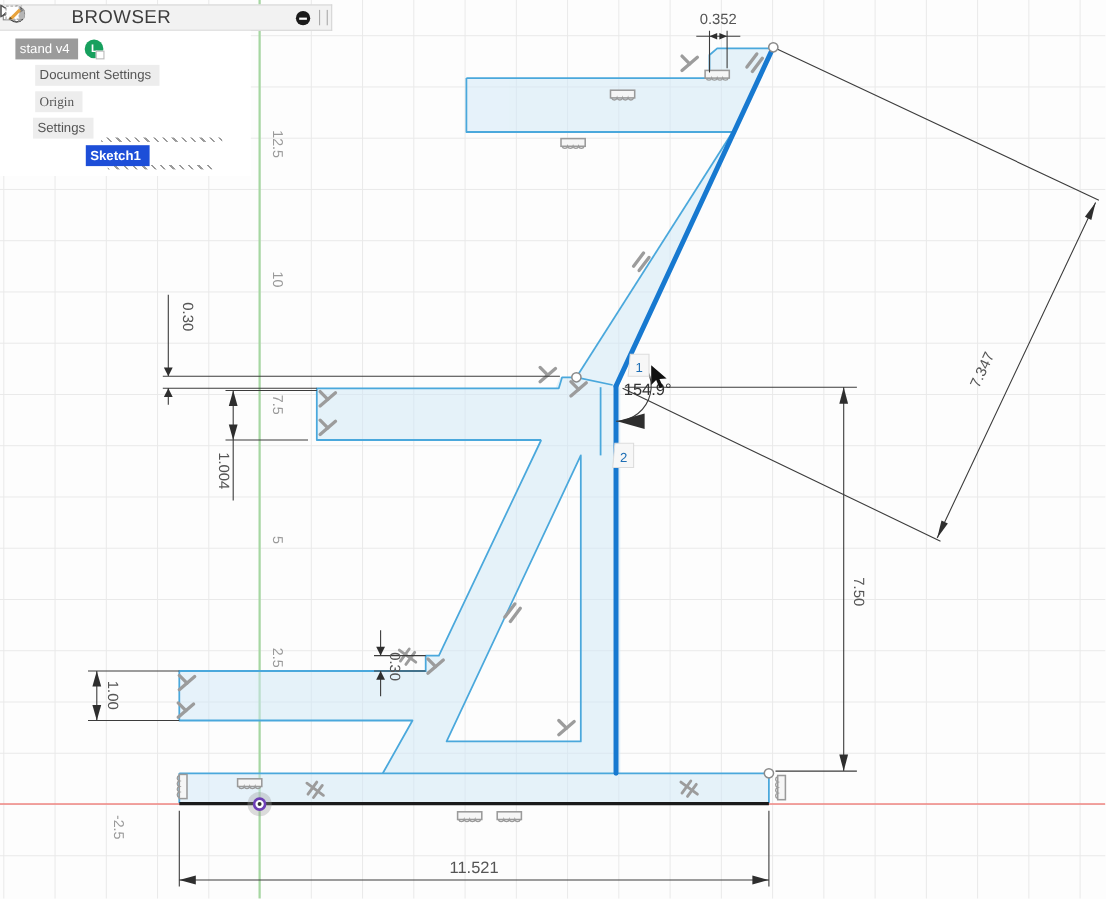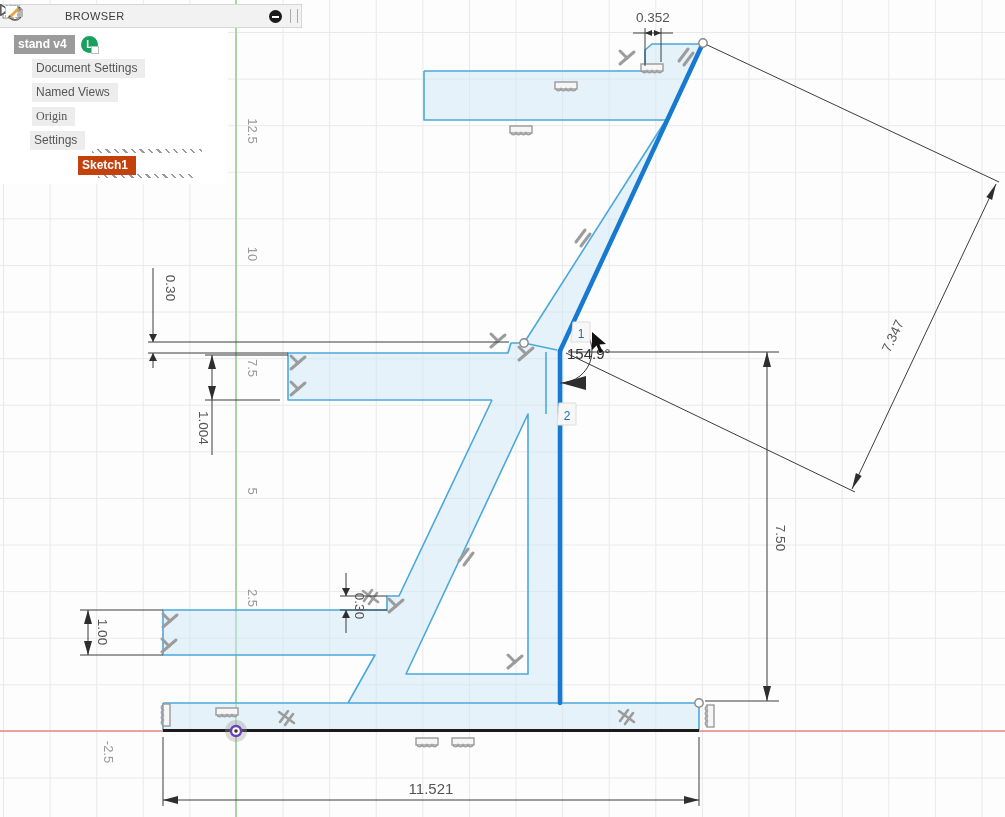--- a/index.html
+++ b/index.html
@@ -7,33 +7,33 @@
   #viewport{position:relative;width:1005px;height:817px;
     background-image:
       linear-gradient(to right,#e9e9e9 1px,transparent 1px),
       linear-gradient(to bottom,#e9e9e9 1px,transparent 1px);
     background-size:46.6px 46.6px;background-position:3px 32px;}
   svg{position:absolute;left:0;top:0;}
   
   #browser{position:absolute;left:0;top:4px;width:302px;z-index:5;}
   #browser-header{height:22px;background:#f2f2f2;border:1px solid #d6d6d6;border-left:none;
     display:flex;align-items:center;}
-  .hdr-title{font-size:11px;color:#3c3c3c;letter-spacing:.4px;margin-left:6px;flex:1;padding-left:40px;}
+  .hdr-title{font-size:17px;color:#3c3c3c;letter-spacing:.4px;margin-left:6px;flex:1;padding-left:40px;}
   .chev{width:0;height:0;border-top:4px solid transparent;border-bottom:4px solid transparent;
     border-right:5px solid #555;display:inline-block;}
   .chev+.chev{margin-left:1px;}
   .chevwrap{margin-left:8px;display:flex;}
   .circle-minus{width:13px;height:13px;border-radius:50%;background:#1a1a1a;position:relative;margin-right:8px;}
   .circle-minus::after{content:"";position:absolute;left:3px;top:6px;width:7px;height:2px;background:#fff;}
   .grip{width:6px;height:14px;border-left:1px solid #aaa;border-right:1px solid #aaa;margin-right:3px;}
   #browser-body{background:#ffffff;width:228px;padding:4px 0 6px 0;}
   .trow{height:24px;display:flex;align-items:center;font-size:12px;color:#555;}
   .pill{display:inline-flex;align-items:center;background:#ededed;height:19px;padding:0 8px 0 4px;gap:5px;white-space:nowrap;}
-  .pill.root{background:#9b9b9b;color:#fff;font-weight:bold;}
-  .pill.sel{background:#c2410c;color:#fff;font-weight:bold;}
+  .pill.root{background:#9b9b9b;color:#fff;font-weight:normal;}
+  .pill.sel{background:#1d4ed8;color:#fff;font-weight:bold;}
   .hatch{height:4px;margin-top:-3px;
     background:repeating-linear-gradient(45deg,#9a9a9a 0 1.5px,transparent 1.5px 6px);}
   .badge{width:17px;height:17px;border-radius:50%;background:#17a05e;color:#fff;font-size:10px;
     font-weight:bold;display:inline-flex;align-items:center;justify-content:center;position:relative;margin-left:6px;}
   .badge::after{content:"";position:absolute;right:-1px;bottom:-1px;width:6px;height:6px;background:#fff;border:1px solid #bbb;}
 </style>
 </head>
 <body>
 
 <div id="viewport">
@@ -249,31 +249,20 @@
           </svg>
       <svg width="17" height="17" style="margin:0 7px;">
         <circle cx="8.5" cy="8.5" r="5.4" fill="none" stroke="#9a9a9a" stroke-width="4" stroke-dasharray="2.7 2.1"></circle>
         <circle cx="8.5" cy="8.5" r="2.2" fill="#fff" stroke="#9a9a9a" stroke-width="1.6"></circle>
           </svg>
       <span class="pill">
             <span>Document Settings</span>
           </span>
     </div>
 
-    <div class="trow" style="padding-left:32px;">
-      <svg width="10" height="12">
-            <path d="M1,1 L9,6 L1,11 Z" fill="#fff" stroke="#555" stroke-width="1.2"></path>
-          </svg>
-      <svg width="17" height="14" style="margin:0 7px;">
-        <path d="M1,3 h5 l2,2 h8 v8 h-15 Z" fill="#b5b5b5"></path>
-          </svg>
-      <span class="pill">
-            <span>Named Views</span>
-          </span>
-    </div>
 
     <div class="trow" style="padding-left:32px;font-family:Liberation Serif, serif;">
       <svg width="10" height="12">
             <path d="M1,1 L9,6 L1,11 Z" fill="#fff" stroke="#555" stroke-width="1.2"></path>
           </svg>
       <svg width="17" height="11" style="margin:0 5px;">
         <path d="M1.5,5.5 Q8.5,0.5 15.5,5.5 Q8.5,10.5 1.5,5.5 Z" fill="none" stroke="#b9b9b9" stroke-width="1.3"></path>
         <circle cx="8.5" cy="5.5" r="2.1" fill="#b9b9b9"></circle>
         <line x1="2" y1="10" x2="15" y2="1" stroke="#b9b9b9" stroke-width="1.3"></line>
           </svg>

